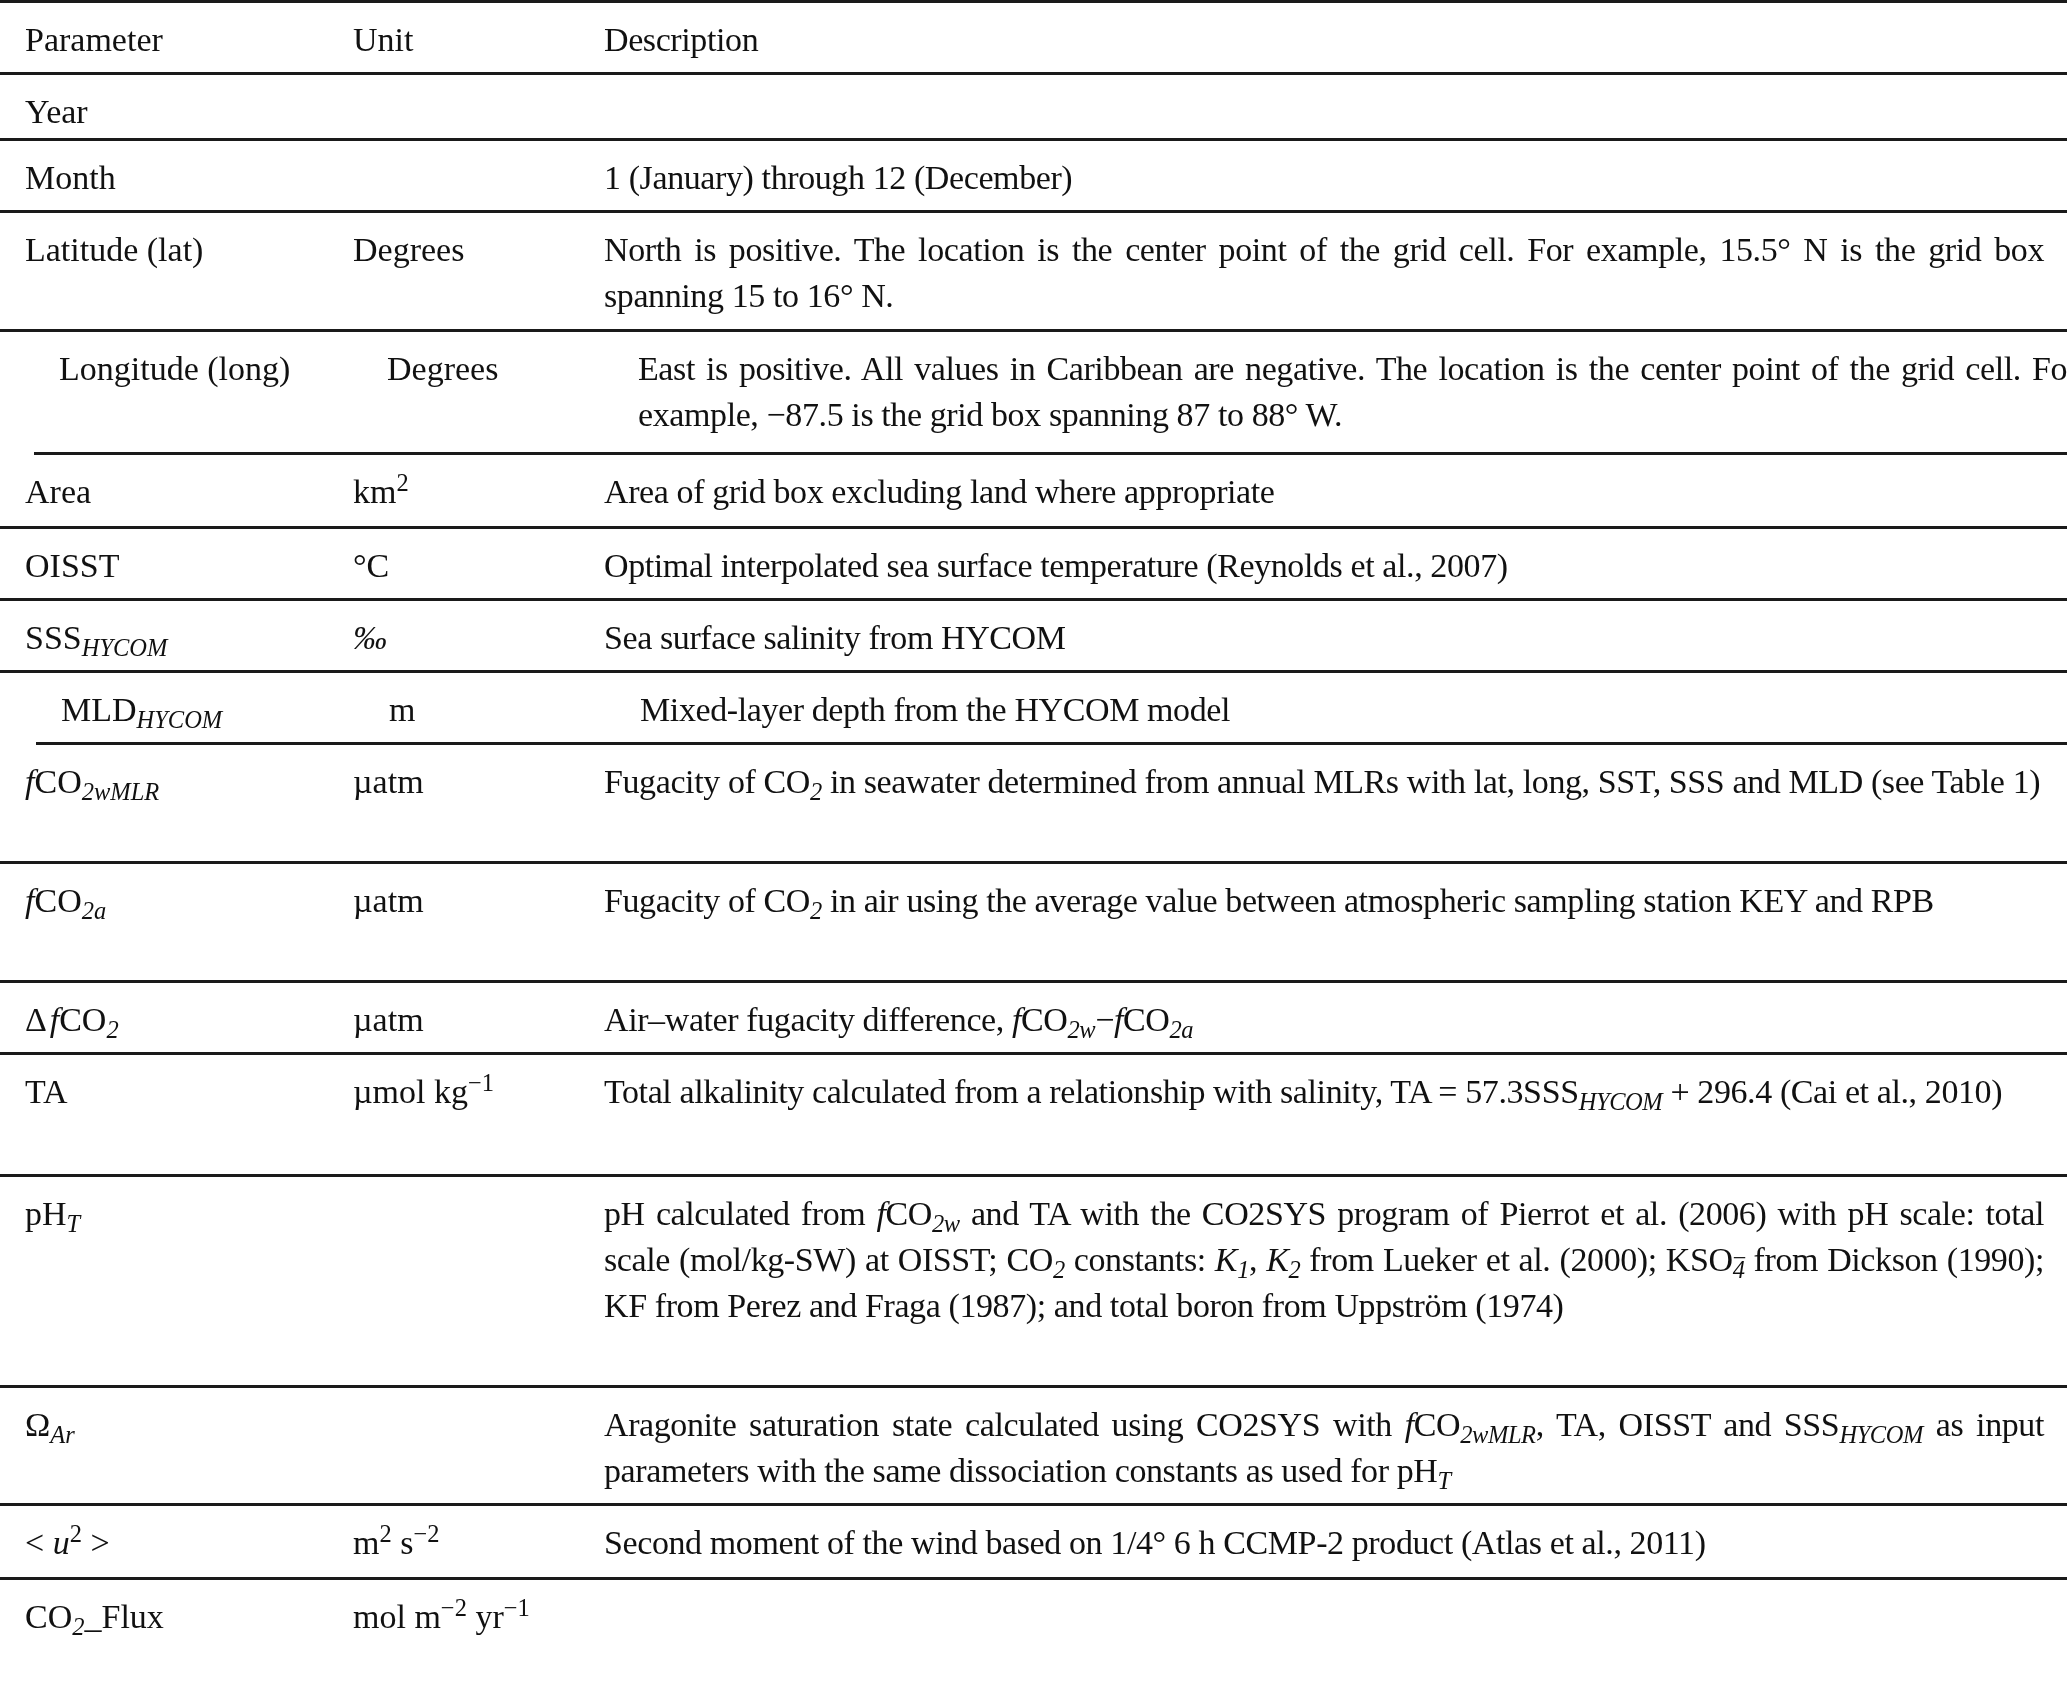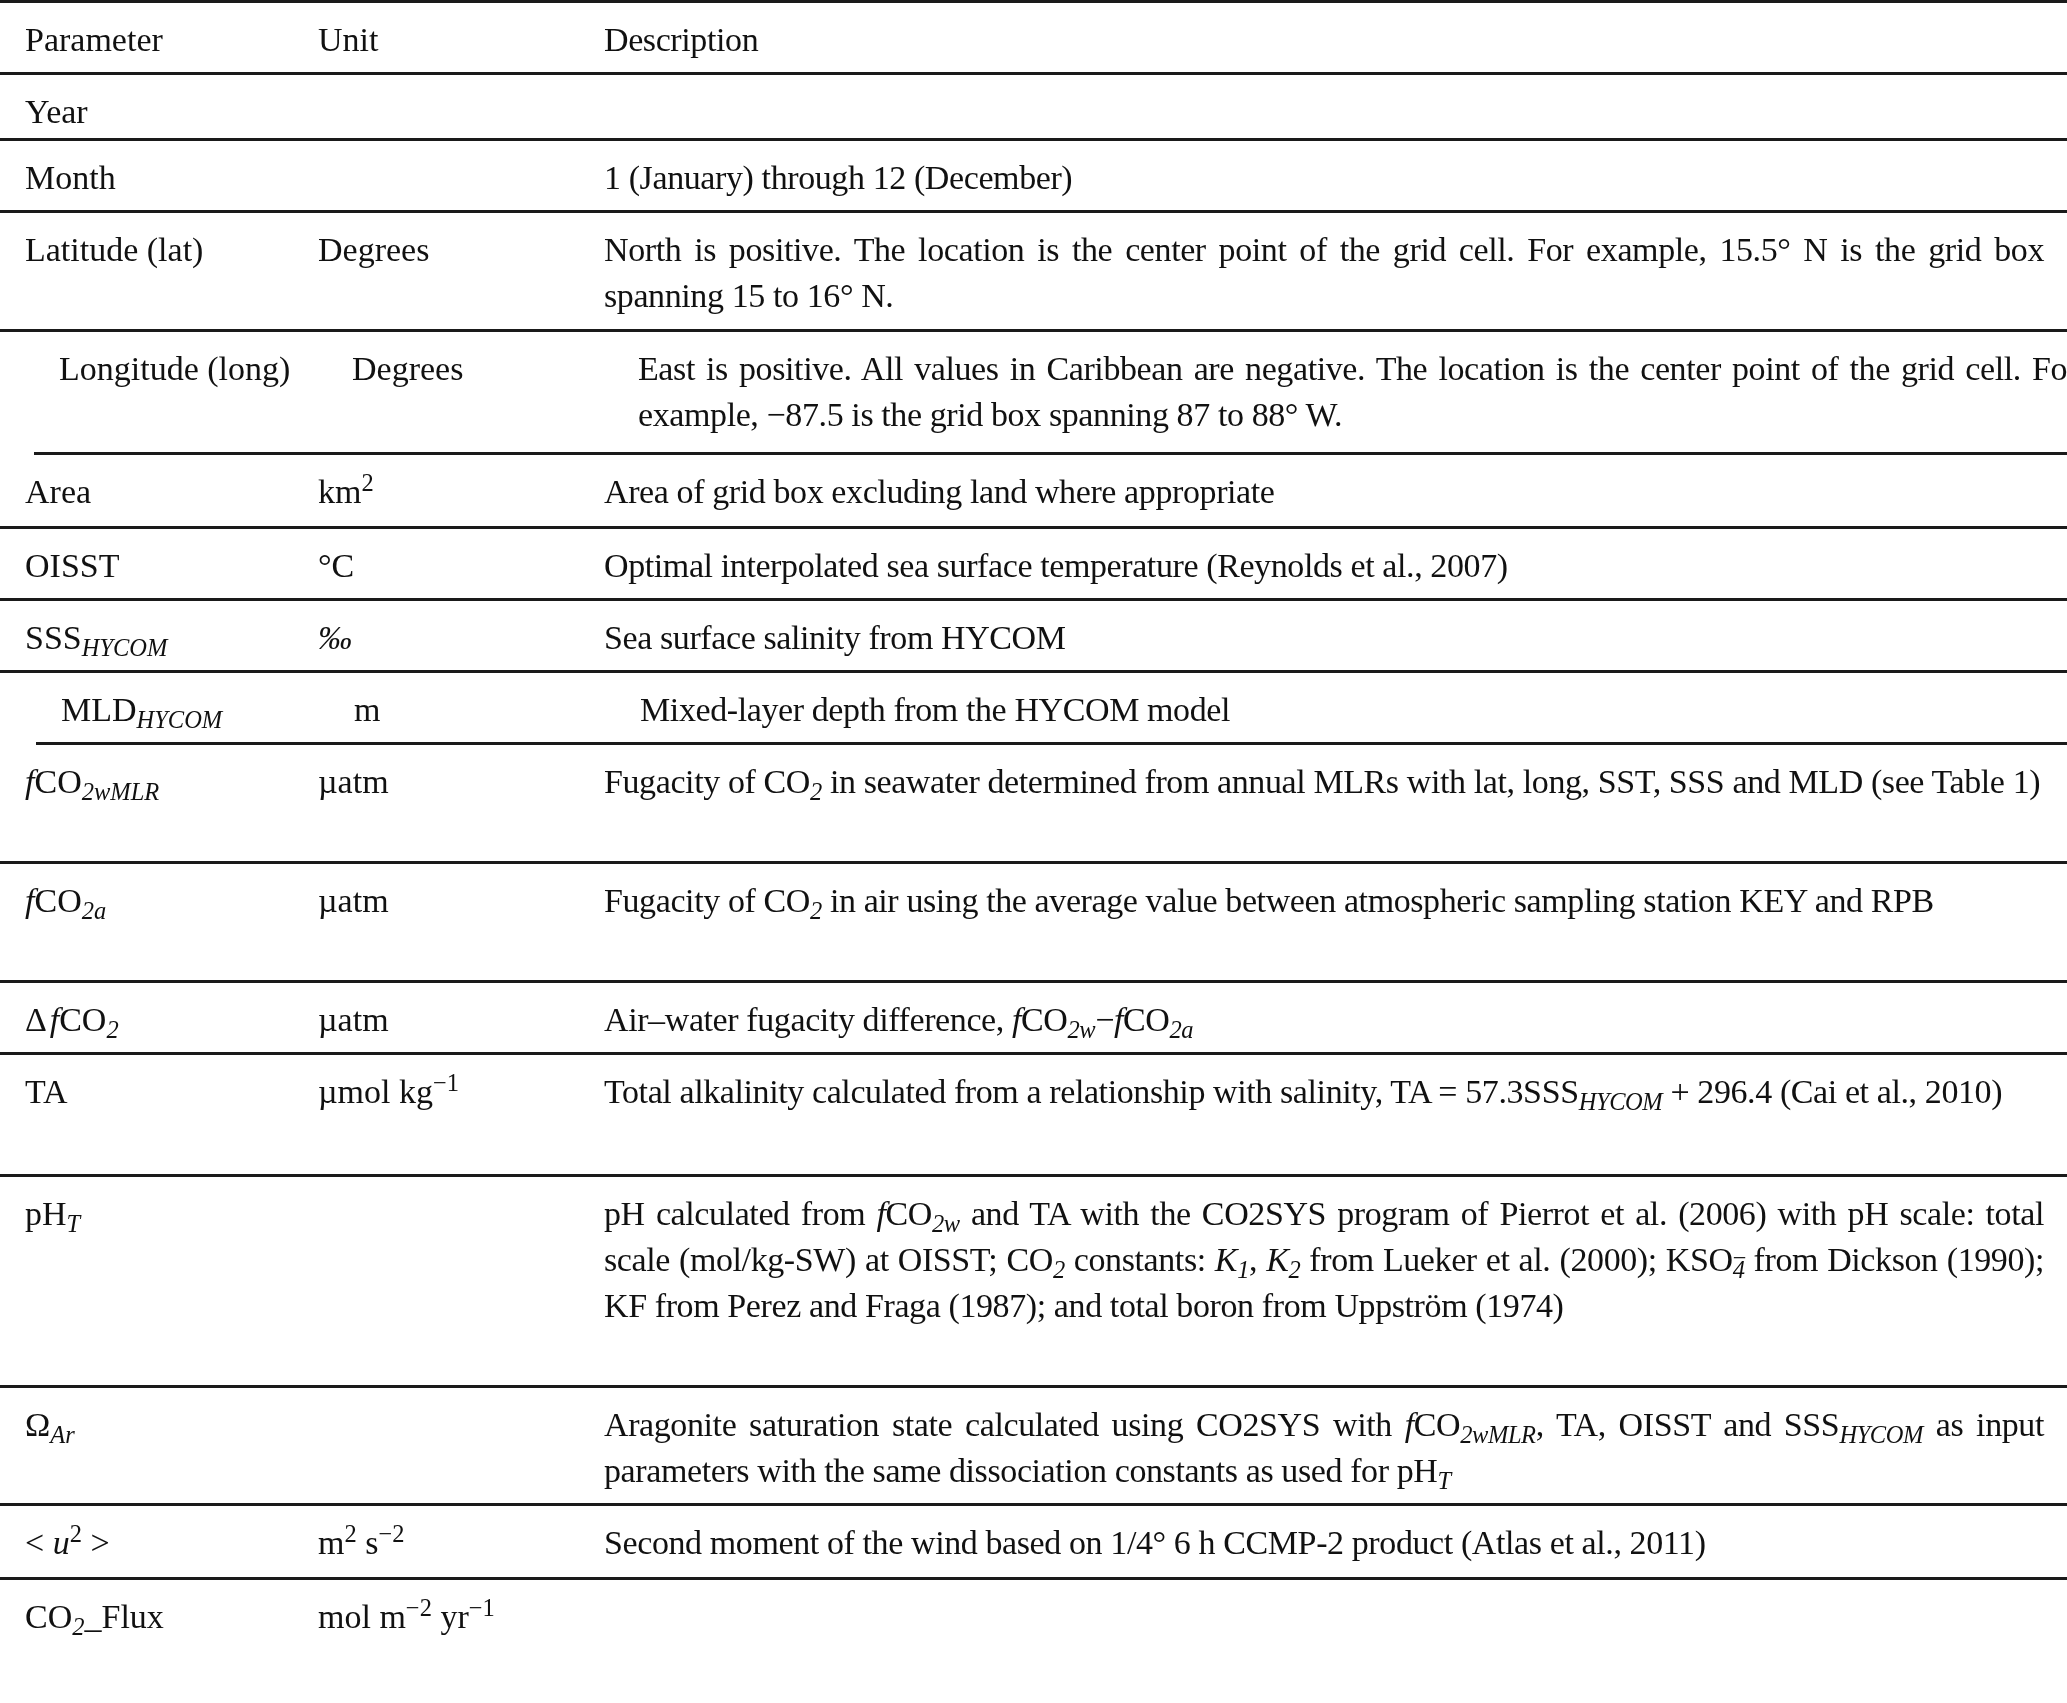--- a/index.html
+++ b/index.html
@@ -19,21 +19,21 @@
       box-sizing: border-box;
     }
     .cell {
       position: absolute;
       top: 14px;
       font-size: 34px;
       line-height: 46px;
       white-space: nowrap;
     }
     .c-param { left: 25px; }
-    .c-unit { left: 318px; }
+    .c-unit { left: 353px; }
     .c-desc {
       left: 604px; width: 1440px;
       white-space: normal;
       text-align: justify;
       letter-spacing: -0.4px;
     }
     .c-desc.last-left { text-align: left; }
     sub, sup { font-size: 0.72em; line-height: 0; }
     sub { vertical-align: -0.28em; font-style: italic; }
     sup { vertical-align: 0.5em; }

